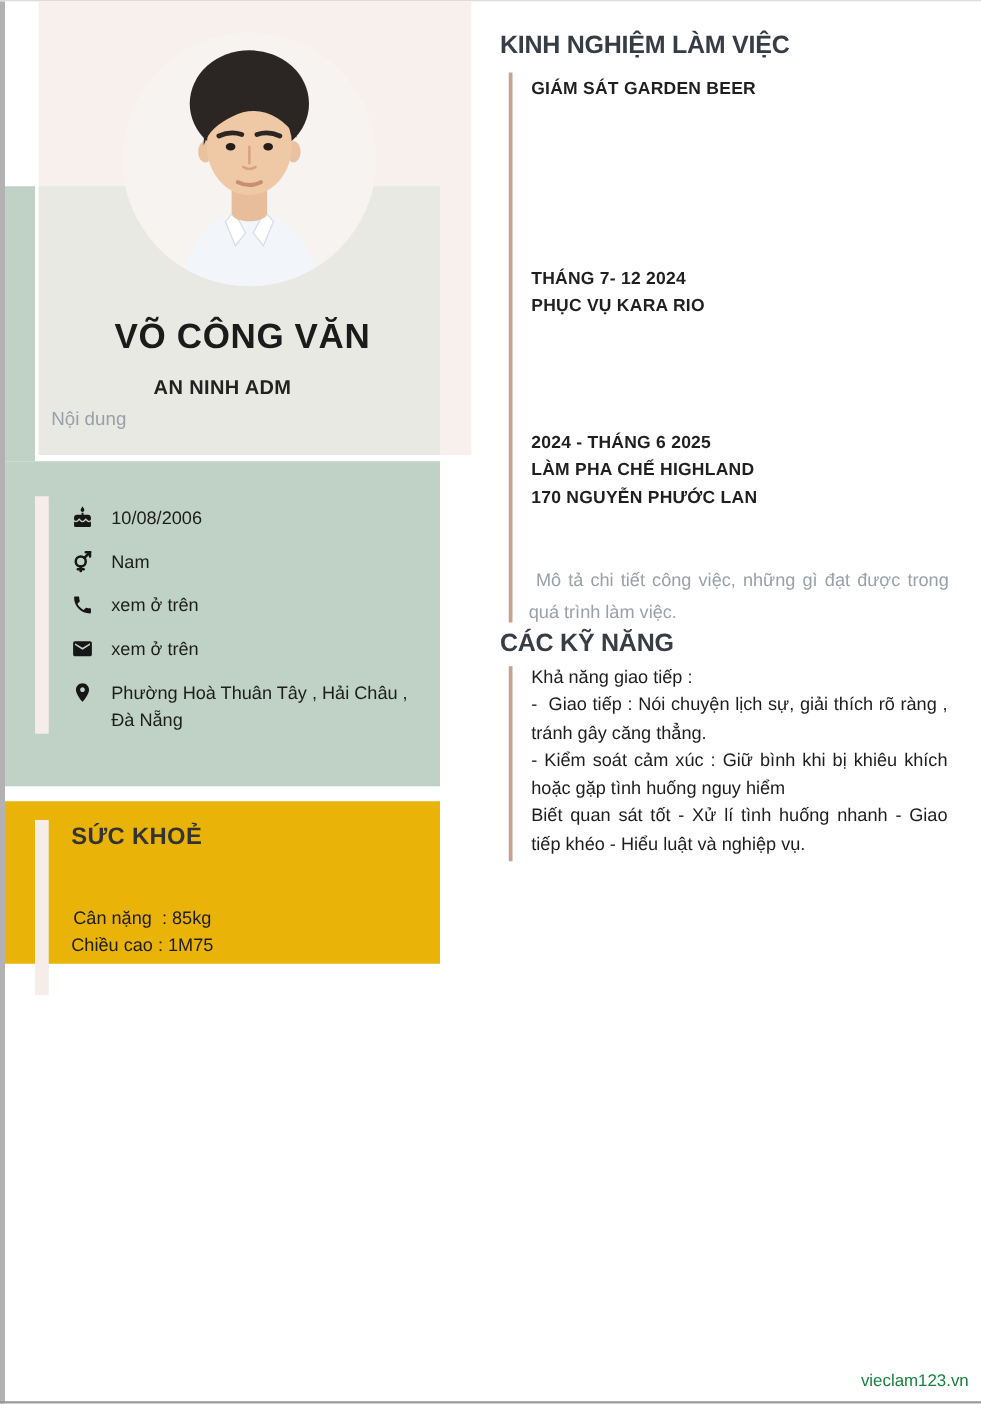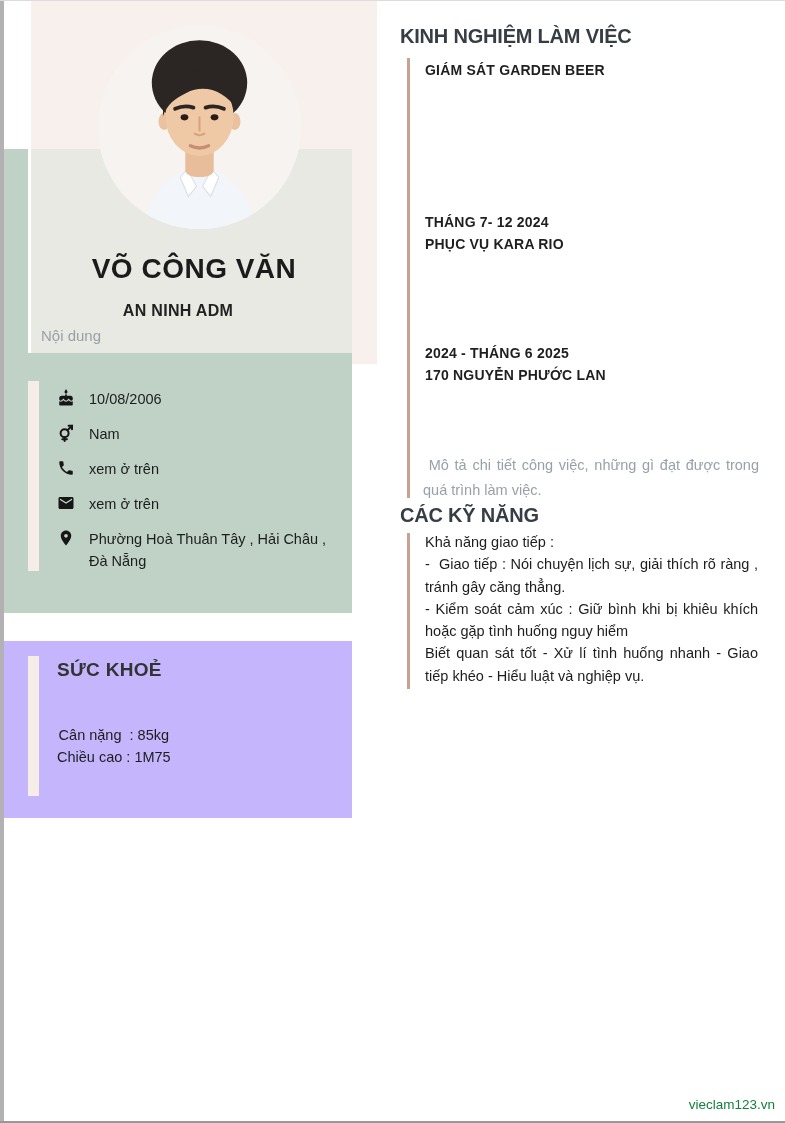--- a/index.html
+++ b/index.html
@@ -9,22 +9,22 @@
     position:relative; width:785px; height:1123px; background:#ffffff;
     overflow:hidden; border-top:1px solid #dcdcdc;
   }
   .edge-left   { position:absolute; left:0; top:0; width:4px; height:1123px; background:#b4b1b4; }
   .edge-bottom { position:absolute; left:0; bottom:0; width:785px; height:2px; background:#989898; }
 
   
   .pink-block  { position:absolute; left:31px; top:0;     width:346px; height:363px; background:#f8f0ec; }
   .gray-block  { position:absolute; left:31px; top:148px; width:321px; height:215px; background:#e9e9e4; }
   .green-strip { position:absolute; left:4px;  top:148px; width:24px;  height:220px; background:#bfd2c5; }
-  .contact-panel { position:absolute; left:4px; top:352px; width:348px; height:260px; background:#bfd2c5; }
-  .health-panel  { position:absolute; left:4px; top:640px; width:348px; height:177px; background:#c4b5fd; }
+  .contact-panel { position:absolute; left:4px; top:368px; width:348px; height:260px; background:#bfd2c5; }
+  .health-panel  { position:absolute; left:4px; top:640px; width:348px; height:130px; background:#eab308; }
   .cream-bar-contact { position:absolute; left:24px; top:28px;  width:11px; height:190px; background:#f6ede8; }
   .cream-bar-health  { position:absolute; left:24px; top:15px;  width:11px; height:140px; background:#f6ede8; }
 
   .photo-wrap { position:absolute; left:98px; top:25px; width:203px; height:203px;
                 border-radius:50%; overflow:hidden; background:#f7f3f1; }
   .photo-wrap svg { display:block; width:100%; height:100%; }
 
   .name { position:absolute; left:4px; top:252px; width:380px; text-align:center;
           font-size:28px; font-weight:bold; color:#1b1b1b; letter-spacing:.5px; }
   .job-title { position:absolute; left:4px; top:301px; width:348px; text-align:center;
@@ -183,20 +183,21 @@
 
   <div class="exp-entry exp-entry-1">
     <div>GIÁM SÁT GARDEN BEER</div>
   </div>
   <div class="exp-entry exp-entry-2">
     <div>THÁNG 7- 12 2024</div>
     <div>PHỤC VỤ KARA RIO</div>
   </div>
   <div class="exp-entry exp-entry-3">
     <div>2024 - THÁNG 6 2025</div>
+    <div>LÀM PHA CHẾ HIGHLAND</div>
     <div>170 NGUYỄN PHƯỚC LAN</div>
   </div>
 
   <div class="exp-desc-placeholder"> Mô tả chi tiết công việc, những gì đạt được trong quá trình làm việc.</div>
 
   <div class="section-heading skills-heading">CÁC KỸ NĂNG</div>
   <div class="skills-line"></div>
   <div class="skills-text">
     <p>Khả năng giao tiếp :</p>
     <p>-  Giao tiếp : Nói chuyện lịch sự, giải thích rõ ràng , tránh gây căng thẳng.</p>

